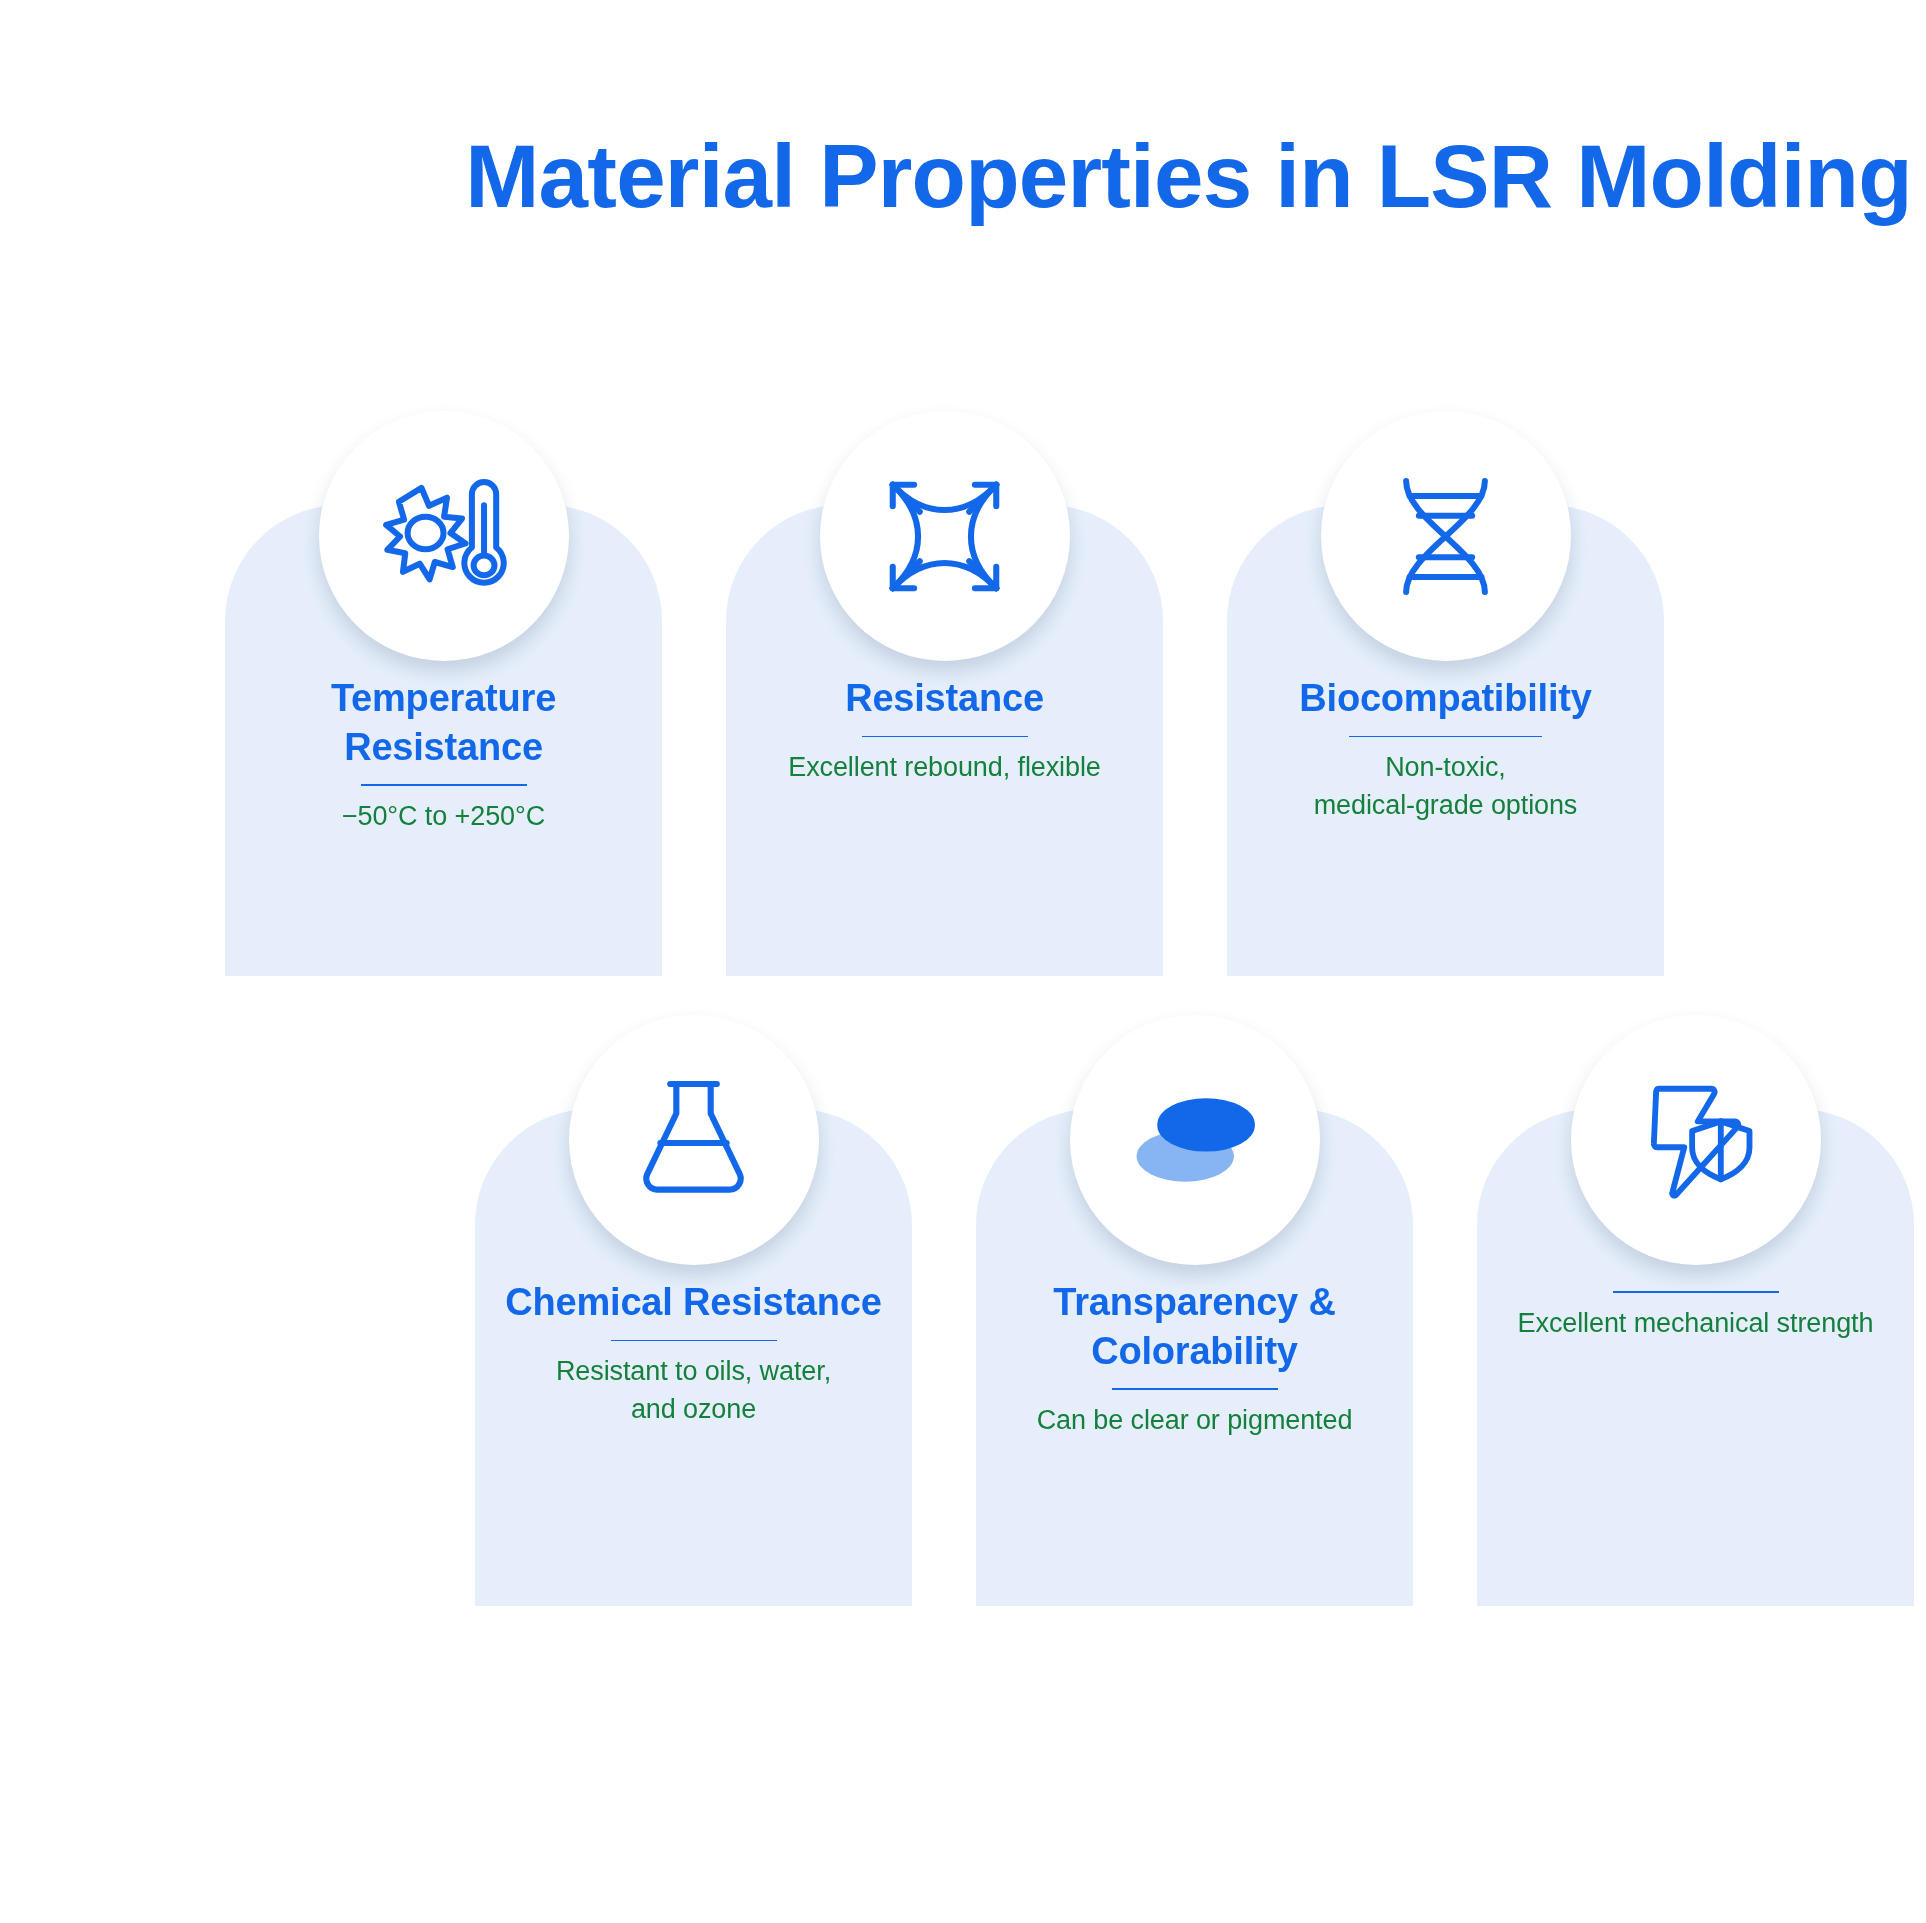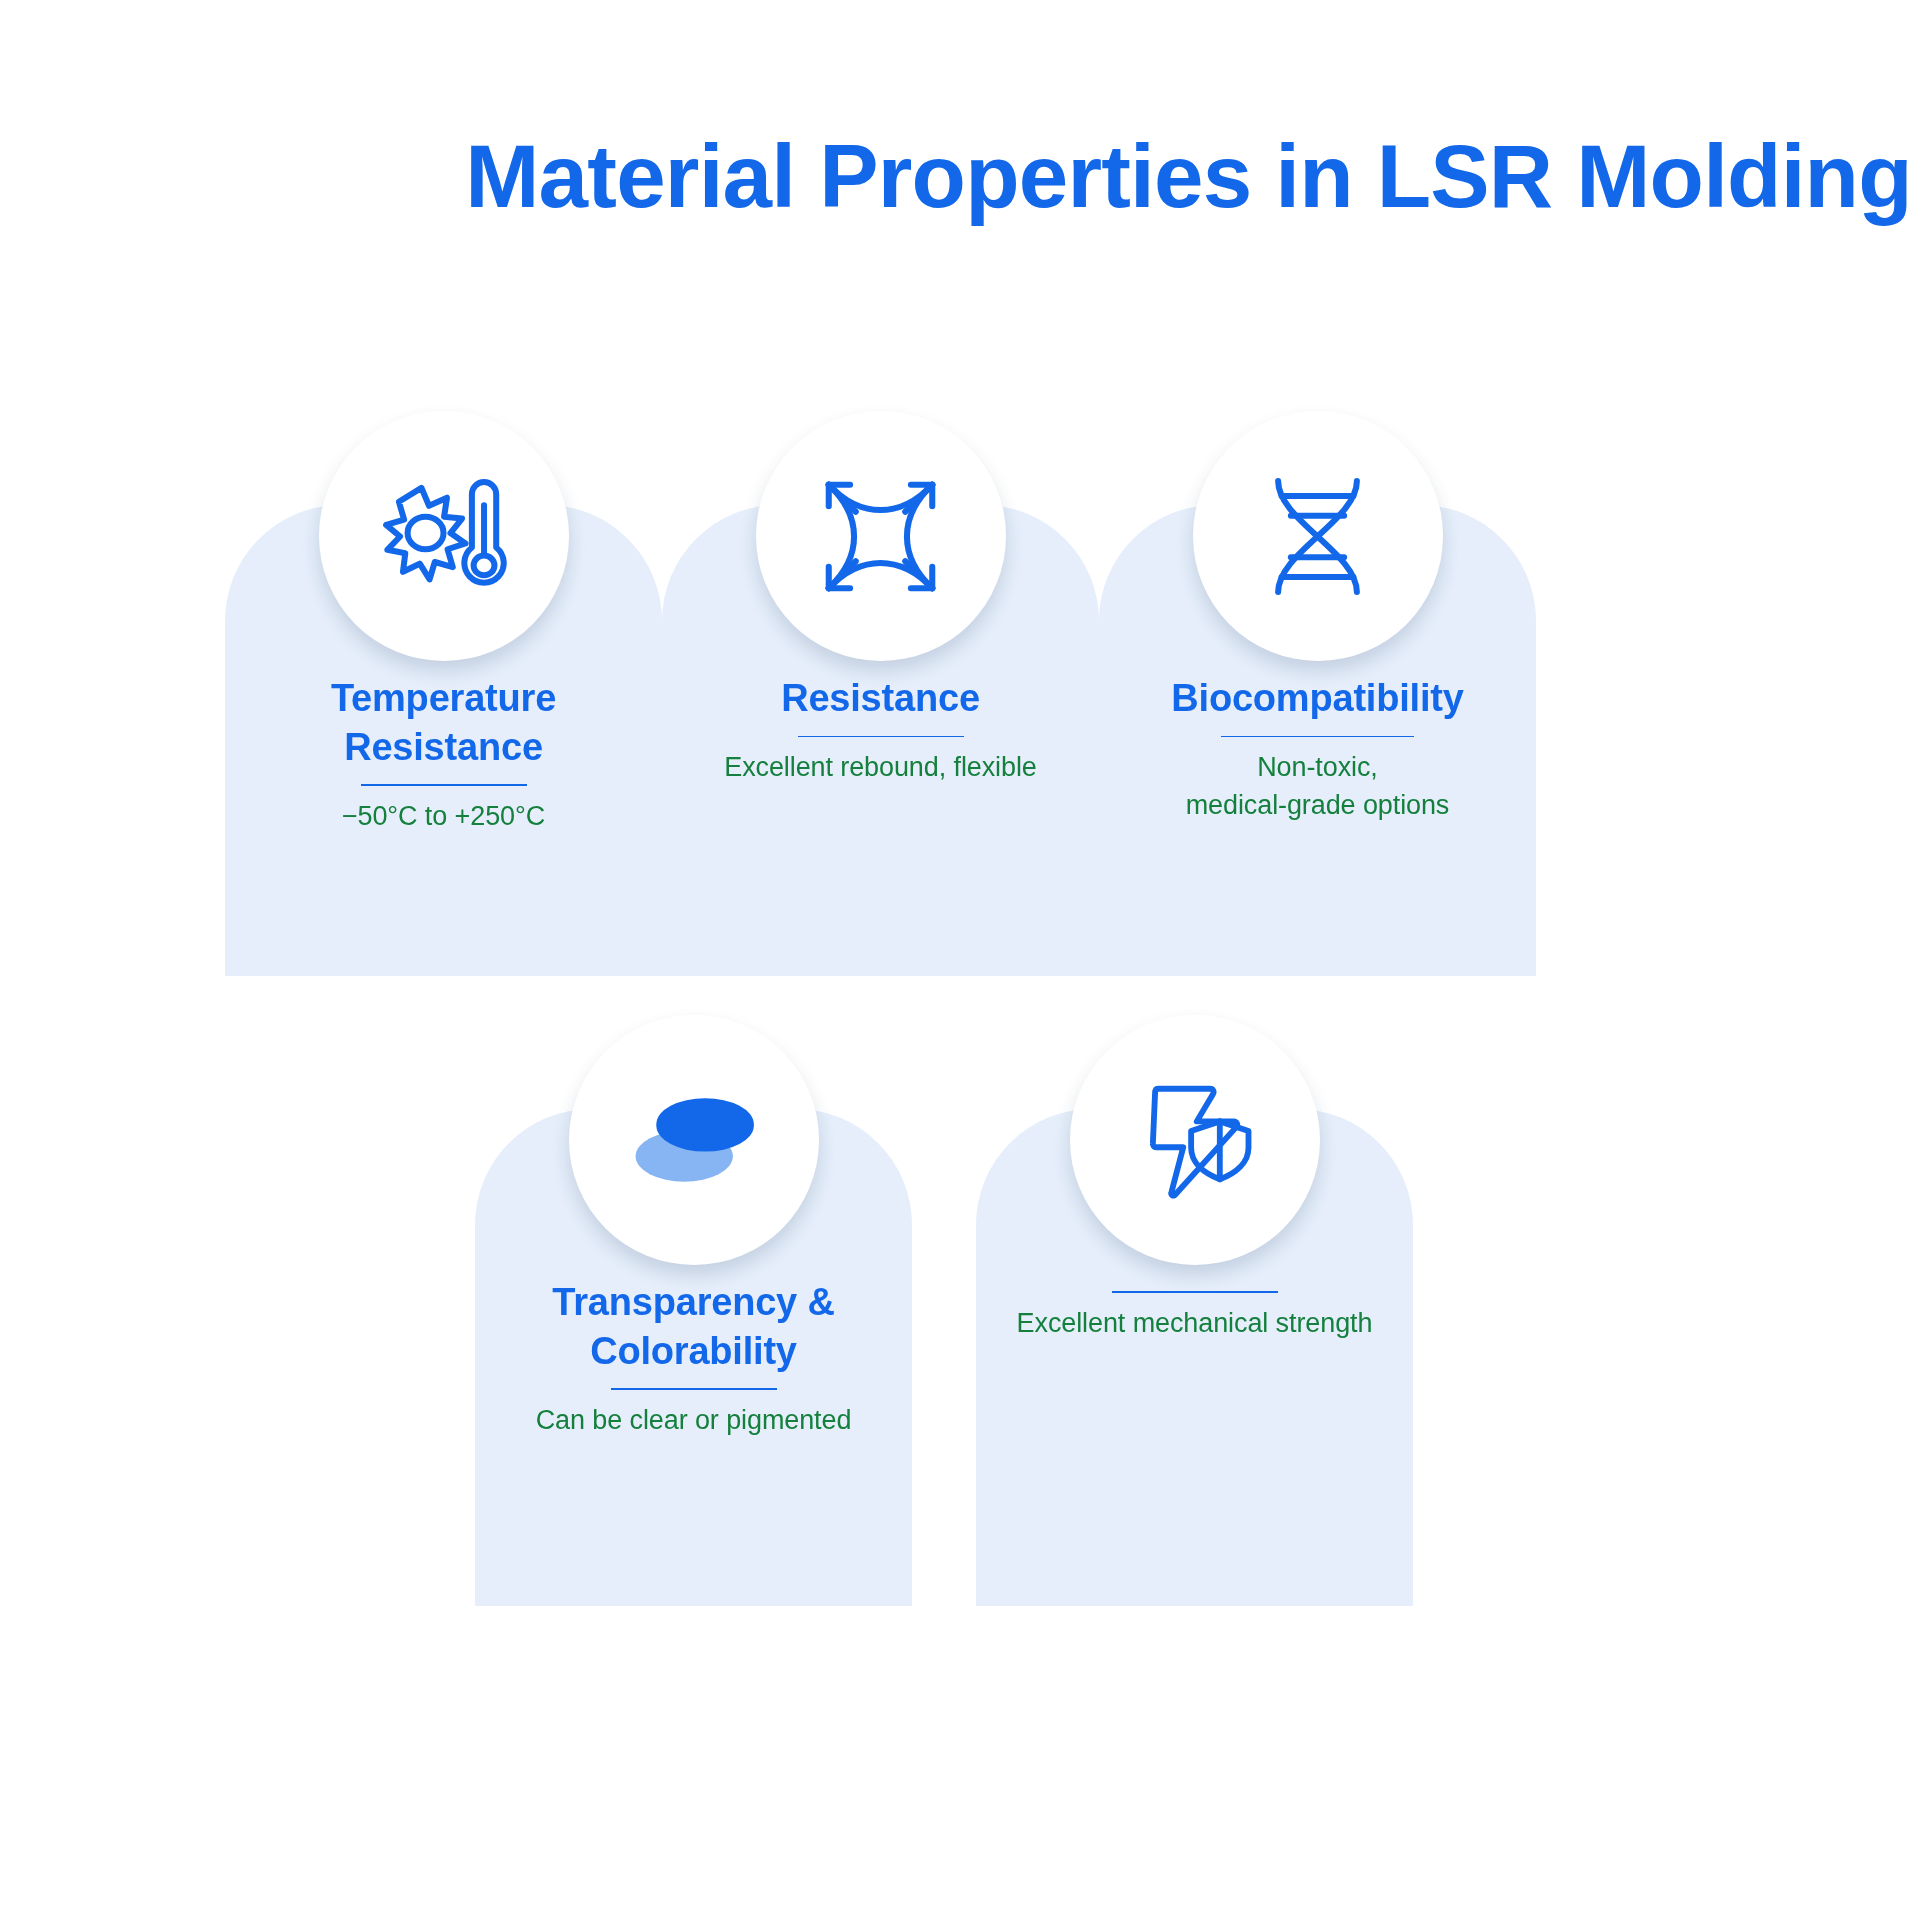--- a/index.html
+++ b/index.html
@@ -44,21 +44,21 @@
 
   .card {
     position: relative;
     width: 437px;
     background: #E5EEFA;
     border-radius: 116px 116px 0 0;
     display: flex;
     flex-direction: column;
     align-items: center;
   }
-  #row-1 .card { height: 470px; }
+  #row-1 .card { height: 470px; margin-right: 64px; }
   #row-2 .card { height: 497px; margin-right: 64px; }
   .row .card:last-child { margin-right: 0; }
 
   
   #row-1 .card:nth-child(1) { height: 471px; }
   #row-1 .card:nth-child(2) { height: 471px; }
   #row-1 .card:nth-child(3) { height: 471px; }
   #row-1 .card:nth-child(4) { height: 471px; }
 
   
@@ -192,20 +192,37 @@
         <div class="divider wide"></div>
         <div class="card-desc">Non-toxic,
 medical-grade options</div>
       </div>
     </div>
 
   </div>
 
   <div class="row" id="row-2">
 
+    <div class="card">
+      <div class="icon-bubble">
+        <span>
+          <svg width="127" height="135" viewBox="0 0 100 110" fill="none" stroke="#1368EA" stroke-width="5" stroke-linecap="round" stroke-linejoin="round">
+            <line x1="31" y1="9" x2="69" y2="9"></line>
+            <path d="M36 9 V33 L12.5 82 a9 9 0 0 0 8 13 H79.5 a9 9 0 0 0 8 -13 L64 33 V9"></path>
+            <line x1="23" y1="57" x2="77" y2="57"></line>
+          </svg>
+        </span>
+      </div>
+      <div class="card-body">
+        <div class="card-title">Chemical Resistance</div>
+        <div class="divider"></div>
+        <div class="card-desc">Resistant to oils, water,
+and ozone</div>
+      </div>
+    </div>
 
     <div class="card">
       <div class="icon-bubble">
         <span>
           <svg width="139" height="112" viewBox="0 0 120 96" fill="none">
             <ellipse cx="52" cy="62" rx="42" ry="22" fill="#87B4F2"></ellipse>
             <ellipse cx="70" cy="36" rx="42" ry="22" fill="#1368EA"></ellipse>
             <path d="M28 45 a42 22 0 0 0 66 6 a42 22 0 0 1 -66 -6 Z" fill="#0B54C7" opacity="0.55"></path>
             <ellipse cx="70" cy="34" rx="42" ry="22" fill="#1368EA"></ellipse>
           </svg>

